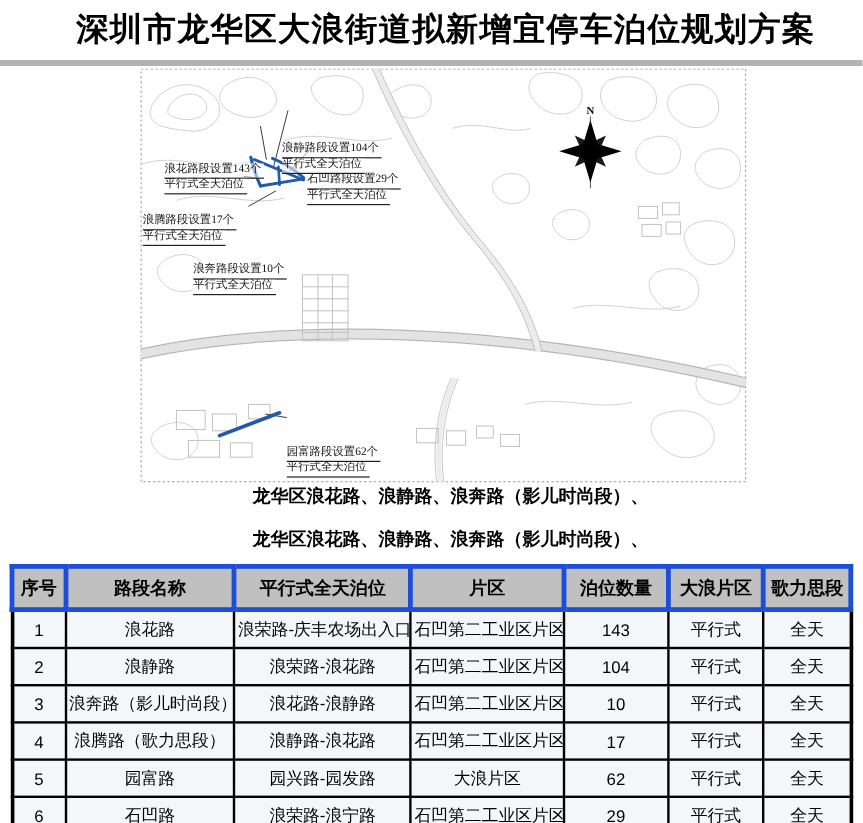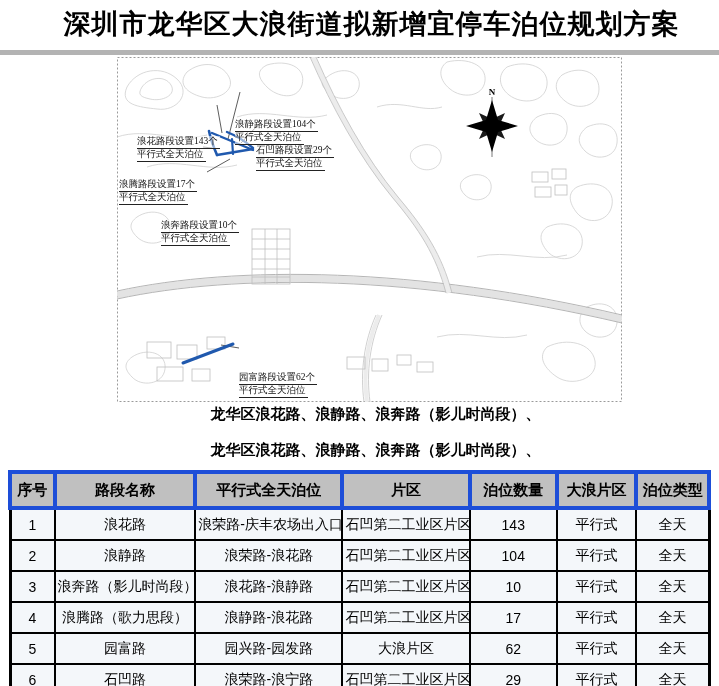--- a/index.html
+++ b/index.html
@@ -187,21 +187,21 @@
         <col class="c-type">
     </colgroup>
     <thead>
       <tr>
         <th>序号</th>
         <th>路段名称</th>
         <th>平行式全天泊位</th>
         <th>片区</th>
         <th>泊位数量</th>
         <th>大浪片区</th>
-        <th>泊位类型</th>
+        <th>歌力思段</th>
       </tr>
     </thead>
     <tbody>
         <tr>
           <td>1</td>
           <td>浪花路</td>
           <td>浪荣路-庆丰农场出入口</td>
           <td>石凹第二工业区片区</td>
           <td>143</td>
           <td>平行式</td>

